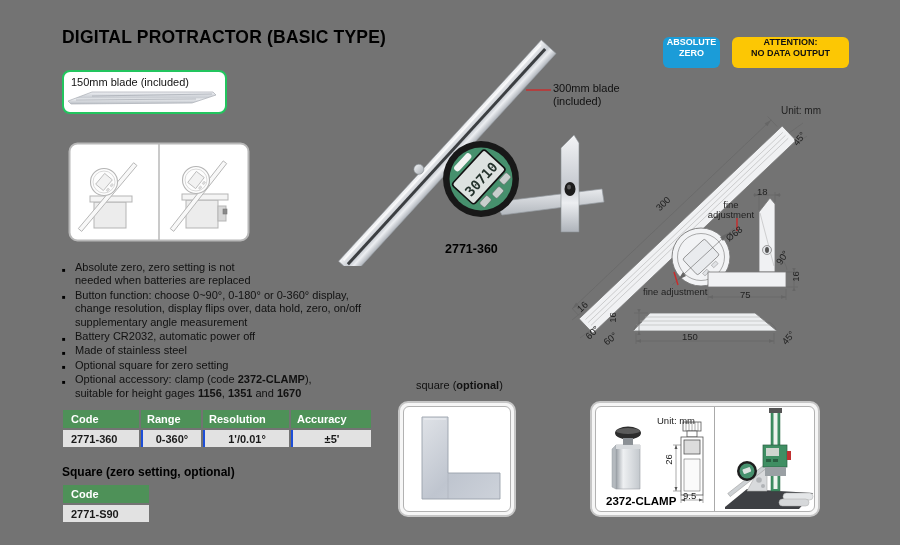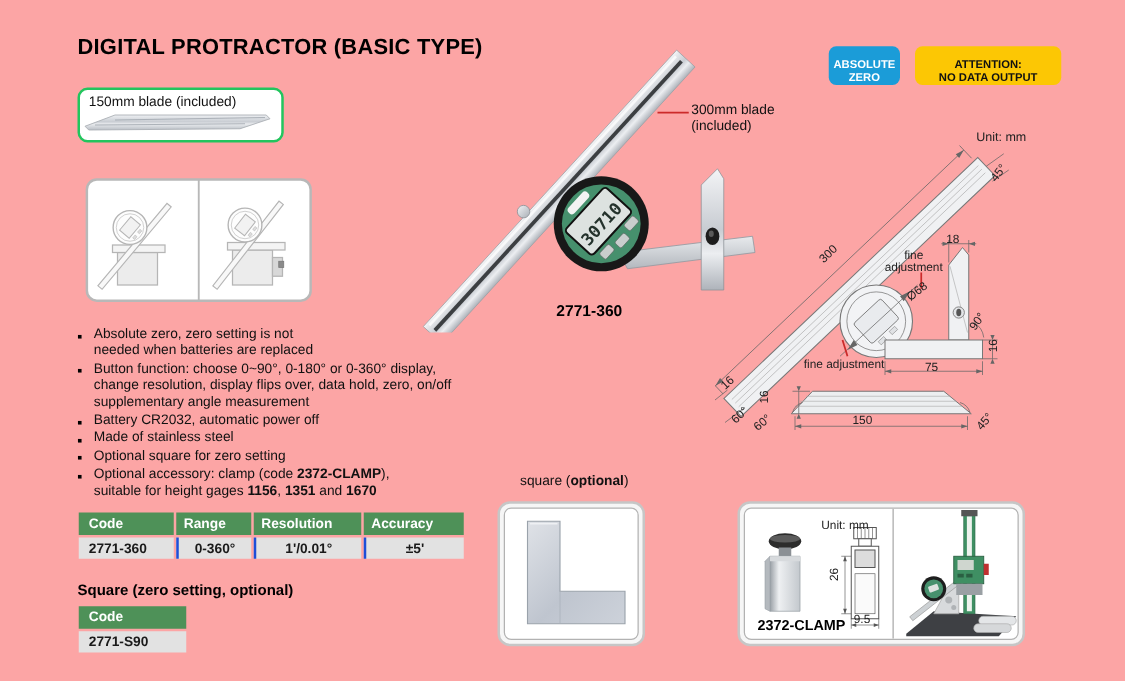--- a/index.html
+++ b/index.html
@@ -1,20 +1,20 @@
 <!DOCTYPE html>
 <html><head>
 <meta charset="utf-8">
 <style>
   html,body{margin:0;padding:0;background:#fff;}
-  .page{position:relative;width:900px;height:545px;background:#fca5a5;overflow:hidden;
+  .page{position:relative;width:900px;height:545px;background:#737373;overflow:hidden;
         font-family:"Liberation Sans", sans-serif;color:#1a1a1a;}
   .abs{position:absolute;}
   .title{font-size:17.5px;font-weight:bold;letter-spacing:.2px;color:#000;margin:0;white-space:nowrap;}
-  .badge{border-radius:6px;display:flex;flex-direction:column;align-items:center;justify-content:flex-end;
+  .badge{border-radius:6px;display:flex;flex-direction:column;align-items:center;justify-content:flex-start;
          font-weight:bold;font-size:9px;line-height:11px;text-align:center;}
   .badge-blue{background:#1b9cd8;color:#fff;}
   .badge-yellow{background:#fcc704;color:#111;}
   .box150{border:2px solid #22c55e;border-radius:8px;background:#fff;}
   .box150 .cap{font-size:11px;color:#111;padding:4px 0 0 7px;white-space:nowrap;}
   .dblbox{border:2px solid #c6c6c6;border-radius:10px;background:#f6f6f6;}
   .dblbox .inner{position:absolute;left:3px;top:3px;right:3px;bottom:3px;border:1px solid #b2b2b2;
                  border-radius:6px;background:#fff;overflow:hidden;}
   .features{list-style:none;margin:0;padding:0;font-size:11px;line-height:13.4px;color:#111;width:345px;}
   .features li{position:relative;padding-left:13px;margin:0 0 1px 0;}

